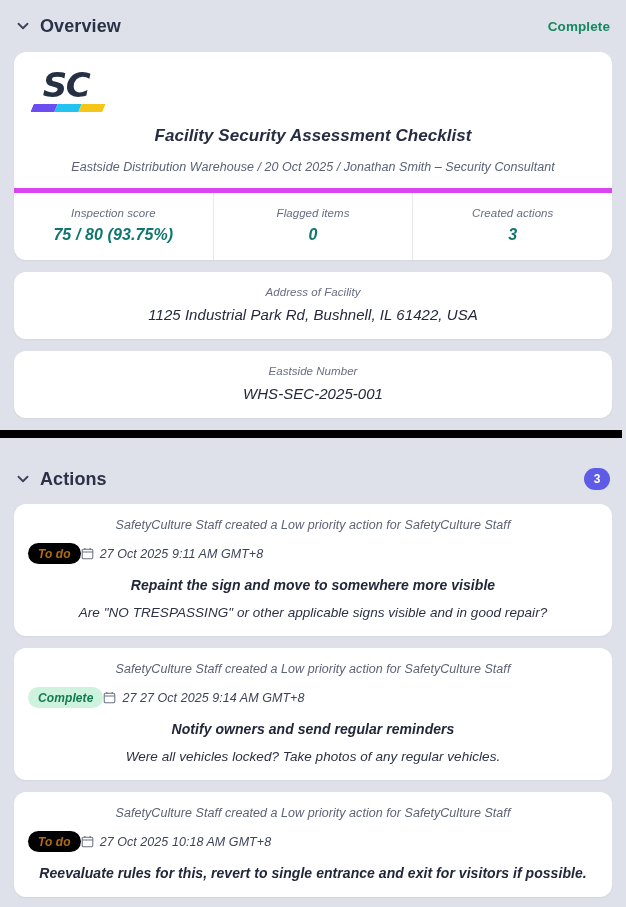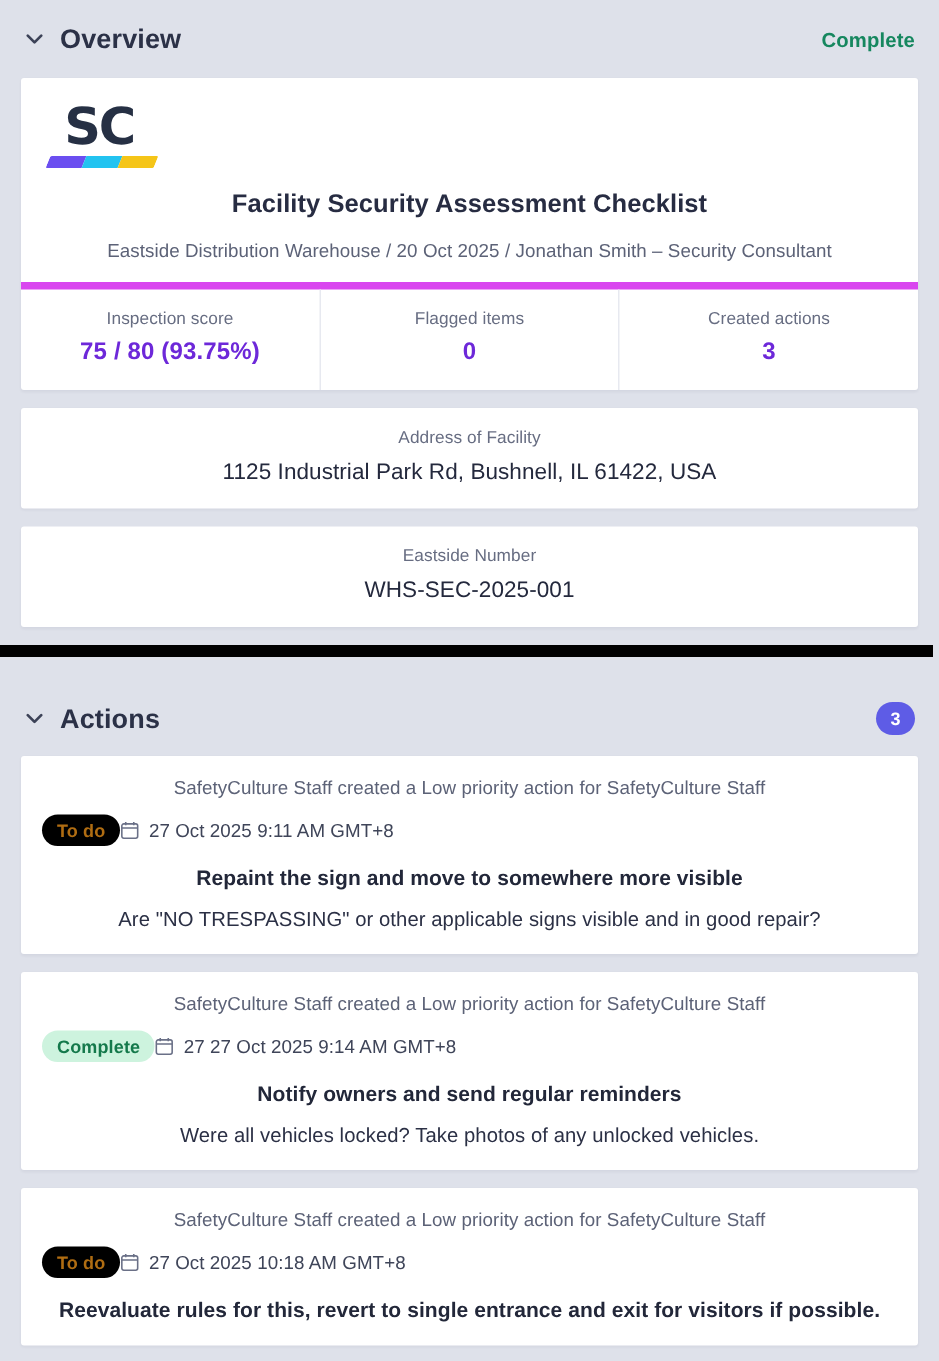--- a/index.html
+++ b/index.html
@@ -70,24 +70,25 @@
     font-size: 12px;
     font-weight: 600;
     display: flex;
     align-items: center;
     justify-content: center;
   }
 
   
   .card {
     background: #ffffff;
-    border-radius: 2px;
+    border-radius: 12px;
     margin: 0 14px 12px 14px;
     box-shadow: 0 1px 2px rgba(30, 40, 70, .06);
     overflow: hidden;
+    font-style: italic;
   }
 
   .card-body { padding: 16px 14px 14px 14px; }
 
   
   .logo {
     width: 76px;
     margin-bottom: 14px;
   }
   .logo-mark {
@@ -140,21 +141,21 @@
   .stat:last-child { border-right: none; }
   .stat-label {
     font-size: 11.5px;
     color: #676d82;
     margin-bottom: 7px;
     letter-spacing: .05px;
   }
   .stat-value {
     font-size: 16px;
     font-weight: 700;
-    color: #6d28d9;
+    color: #0f766e;
     letter-spacing: .1px;
   }
 
   
   .field-card { padding: 14px 14px 16px 14px; }
   .field-label {
     font-size: 11.5px;
     color: #676d82;
     margin-bottom: 8px;
     letter-spacing: .05px;
@@ -348,21 +349,21 @@
                 <rect x="1.5" y="2.8" width="13" height="11.7" rx="1.6"></rect>
                 <line x1="1.5" y1="6.1" x2="14.5" y2="6.1"></line>
                 <line x1="4.7" y1="1.3" x2="4.7" y2="3.8"></line>
                 <line x1="11.3" y1="1.3" x2="11.3" y2="3.8"></line>
               </svg>
           </span>
           <span class="date-text">27 27 Oct 2025 9:14 AM GMT+8</span>
         </span>
       </div>
       <div class="action-title">Notify owners and send regular reminders</div>
-      <div class="action-desc">Were all vehicles locked? Take photos of any unlocked vehicles.</div>
+      <div class="action-desc">Were all vehicles locked? Take photos of any regular vehicles.</div>
     </div>
   </div>
 
   <div class="card">
     <div class="action-card">
       <div class="action-meta">SafetyCulture Staff created a Low priority action for SafetyCulture Staff</div>
       <div class="action-row">
         <span class="pill pill-todo">To do</span>
         <span class="date-group">
           <span class="cal-icon">

